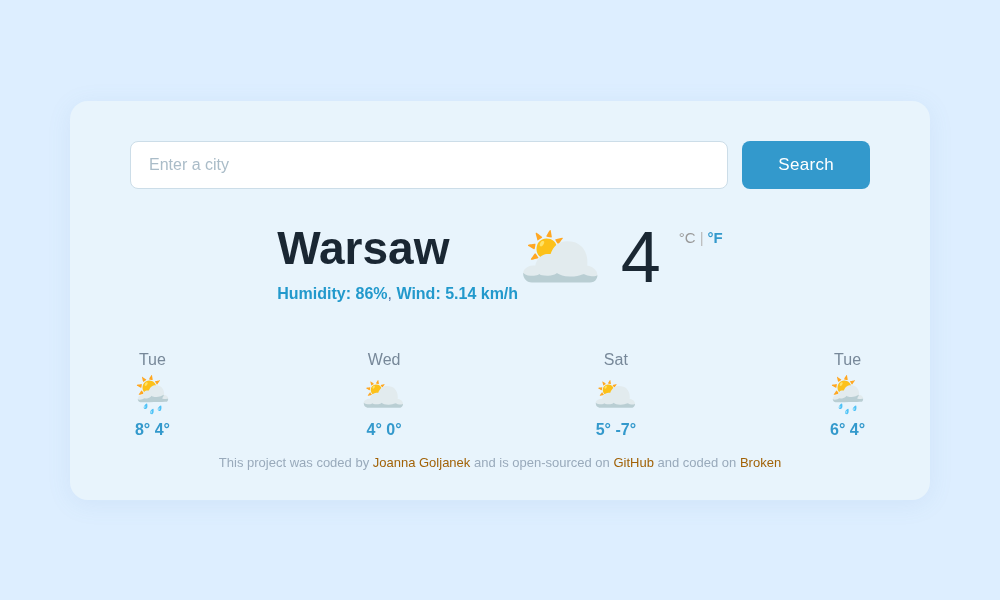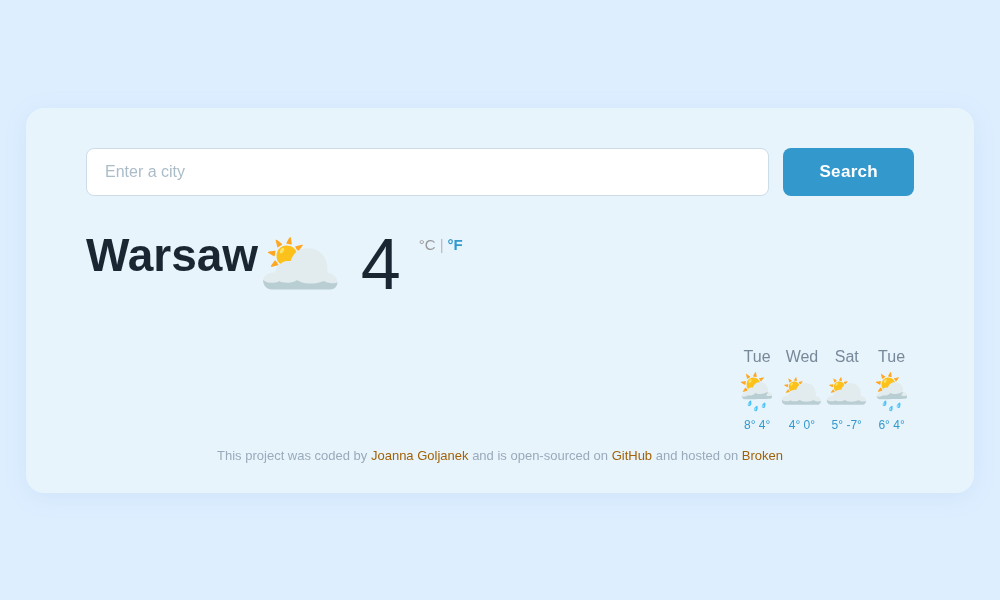--- a/index.html
+++ b/index.html
@@ -9,21 +9,21 @@
       display: flex;
       align-items: center;
       justify-content: center;
       min-height: 600px;
       width: 1000px;
     }
     .card {
       background: #e8f4fc;
       border-radius: 18px;
       padding: 40px 60px 30px 60px;
-      width: 948px;
+      width: 860px;
       box-shadow: 0 4px 24px rgba(100,150,200,0.10);
     }
     .search-row {
       display: flex;
       gap: 14px;
       margin-bottom: 32px;
     }
     .search-input {
       flex: 1;
       padding: 14px 18px;
@@ -36,28 +36,28 @@
     }
     .search-input::placeholder { color: #aabcc8; }
     .search-btn {
       background: #3399cc;
       color: #fff;
       border: none;
       border-radius: 8px;
       padding: 14px 36px;
       font-size: 17px;
       cursor: pointer;
-      font-weight: 700;
+      font-weight: 400;
       letter-spacing: 0.3px;
     }
 
     .current-weather {
       display: flex;
       align-items: flex-start;
-      justify-content: flex-start;
+      justify-content: center;
       margin-bottom: 48px;
     }
     .city-info {}
     .city-name {
       font-size: 46px;
       font-weight: 800;
       color: #1a2733;
       margin-bottom: 10px;
     }
     .date-time {
@@ -87,42 +87,42 @@
     }
     .temp-number {
       font-size: 72px;
       font-weight: 300;
       color: #1a2733;
       line-height: 1;
     }
 
     .forecast {
       display: flex;
-      justify-content: flex-end;
+      justify-content: space-between;
       margin-bottom: 16px;
     }
     .forecast-day {
       display: flex;
       flex-direction: column;
       align-items: center;
       gap: 8px;
     }
     .day-label {
       font-size: 16px;
       color: #778899;
       font-weight: 500;
     }
     .forecast-icon {
       font-size: 36px;
       line-height: 1;
     }
     .forecast-temps {
-      font-size: 12px;
+      font-size: 16px;
       color: #3399cc;
-      font-weight: 400;
+      font-weight: 700;
     }
 
     .footer {
       text-align: center;
       font-size: 13px;
       color: #99aabb;
     }
     .footer a { color: #a16207; text-decoration: none; }
 
     .unit-row {
@@ -142,20 +142,26 @@
 <div class="card">
 
   <div class="search-row">
     <input class="search-input" type="text" placeholder="Enter a city" style="">
     <button class="search-btn">Search</button>
   </div>
 
   <div class="current-weather">
     <div class="city-info">
       <div class="city-name">Warsaw</div>
+      <div class="humidity-wind">
+        <span>Humidity:</span>
+        <span>86%</span>,
+        <span>Wind:</span>
+        <span>5.14 km/h</span>
+      </div>
     </div>
 
     <div class="temp-display">
       <div class="weather-icon-main">🌥️</div>
       <div class="temp-number">4</div>
       <div class="unit-row">
         <span class="uc">°C</span>
         <span class="sep">|</span>
         <span class="uf">°F</span>
       </div>
@@ -179,15 +185,15 @@
       <div class="forecast-temps">5° -7°</div>
     </div>
       <div class="forecast-day">
       <div class="day-label">Tue</div>
       <div class="forecast-icon">🌦️</div>
       <div class="forecast-temps">6° 4°</div>
     </div>
     </div>
 
   <div class="footer">
-    <span>This project was coded by </span><a href="#">Joanna Goljanek</a><span> and is open-sourced on </span><a href="#">GitHub</a><span> and hosted on </span><a href="#">Broken</a>
+    <span>This project was coded by </span><a href="#">Joanna Goljanek</a><span> and is open-sourced on </span><a href="#">GitHub</a><span> and coded on </span><a href="#">Broken</a>
   </div>
 </div>
 
 </body></html>

